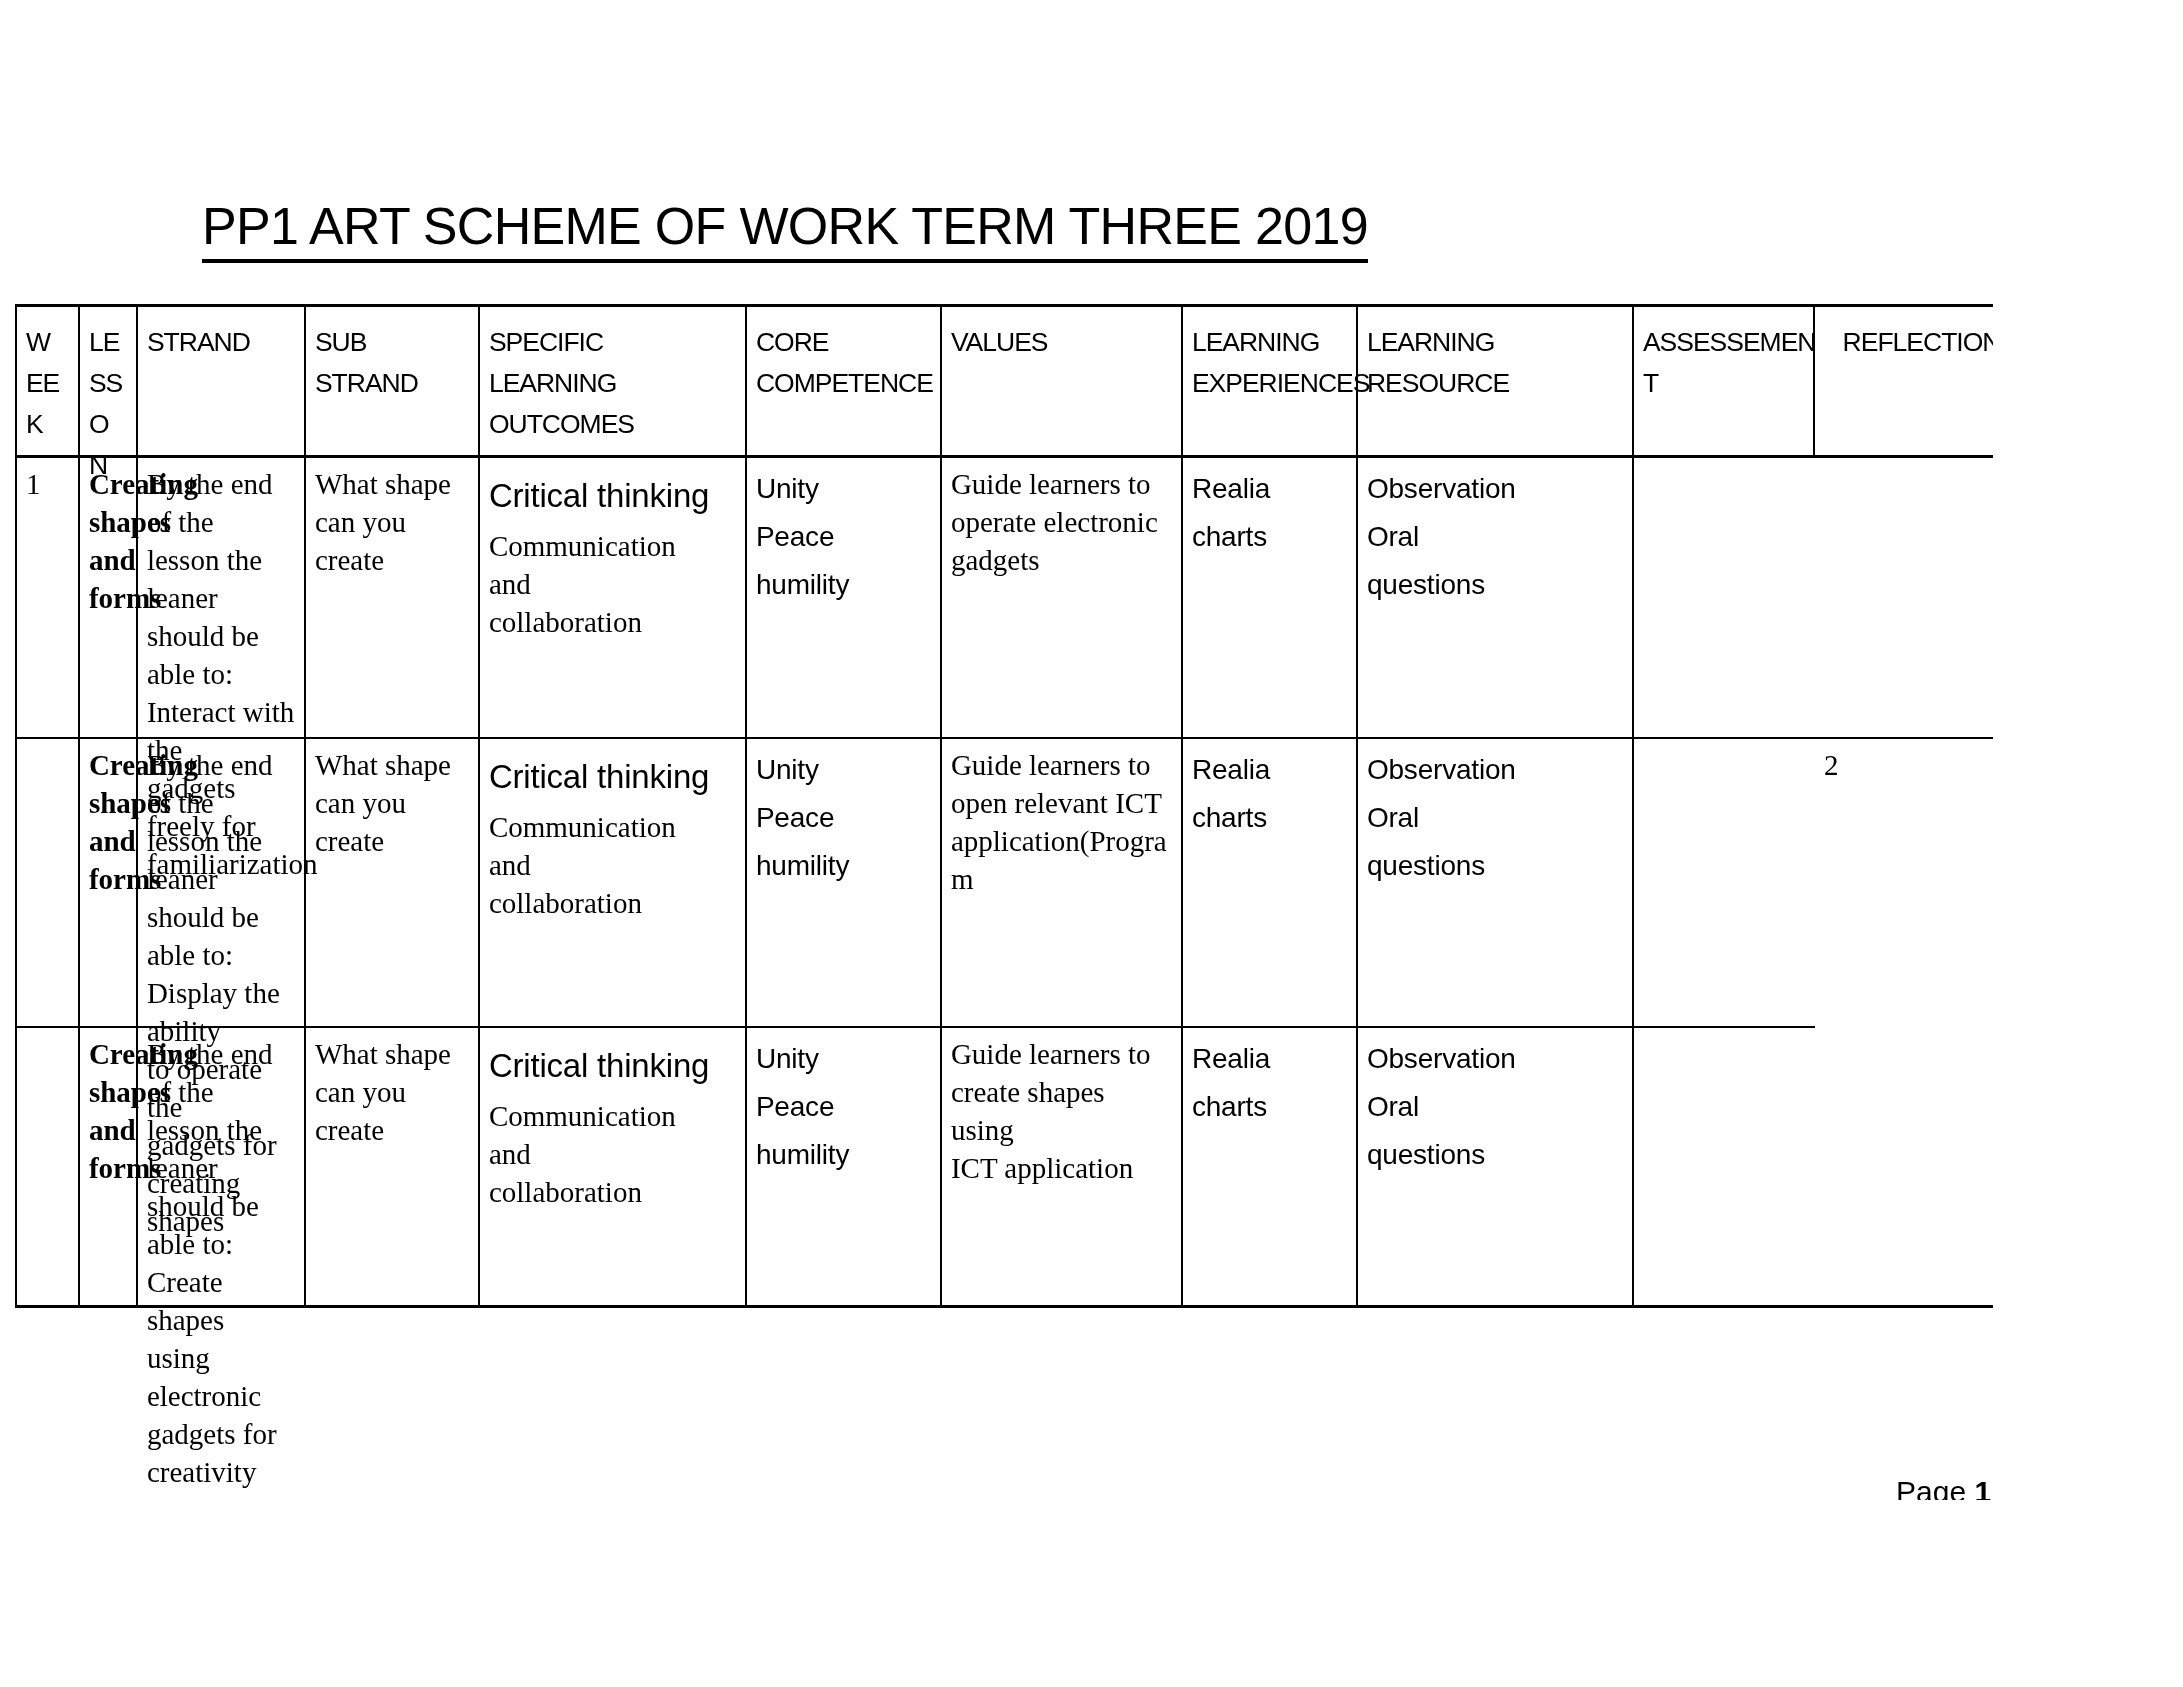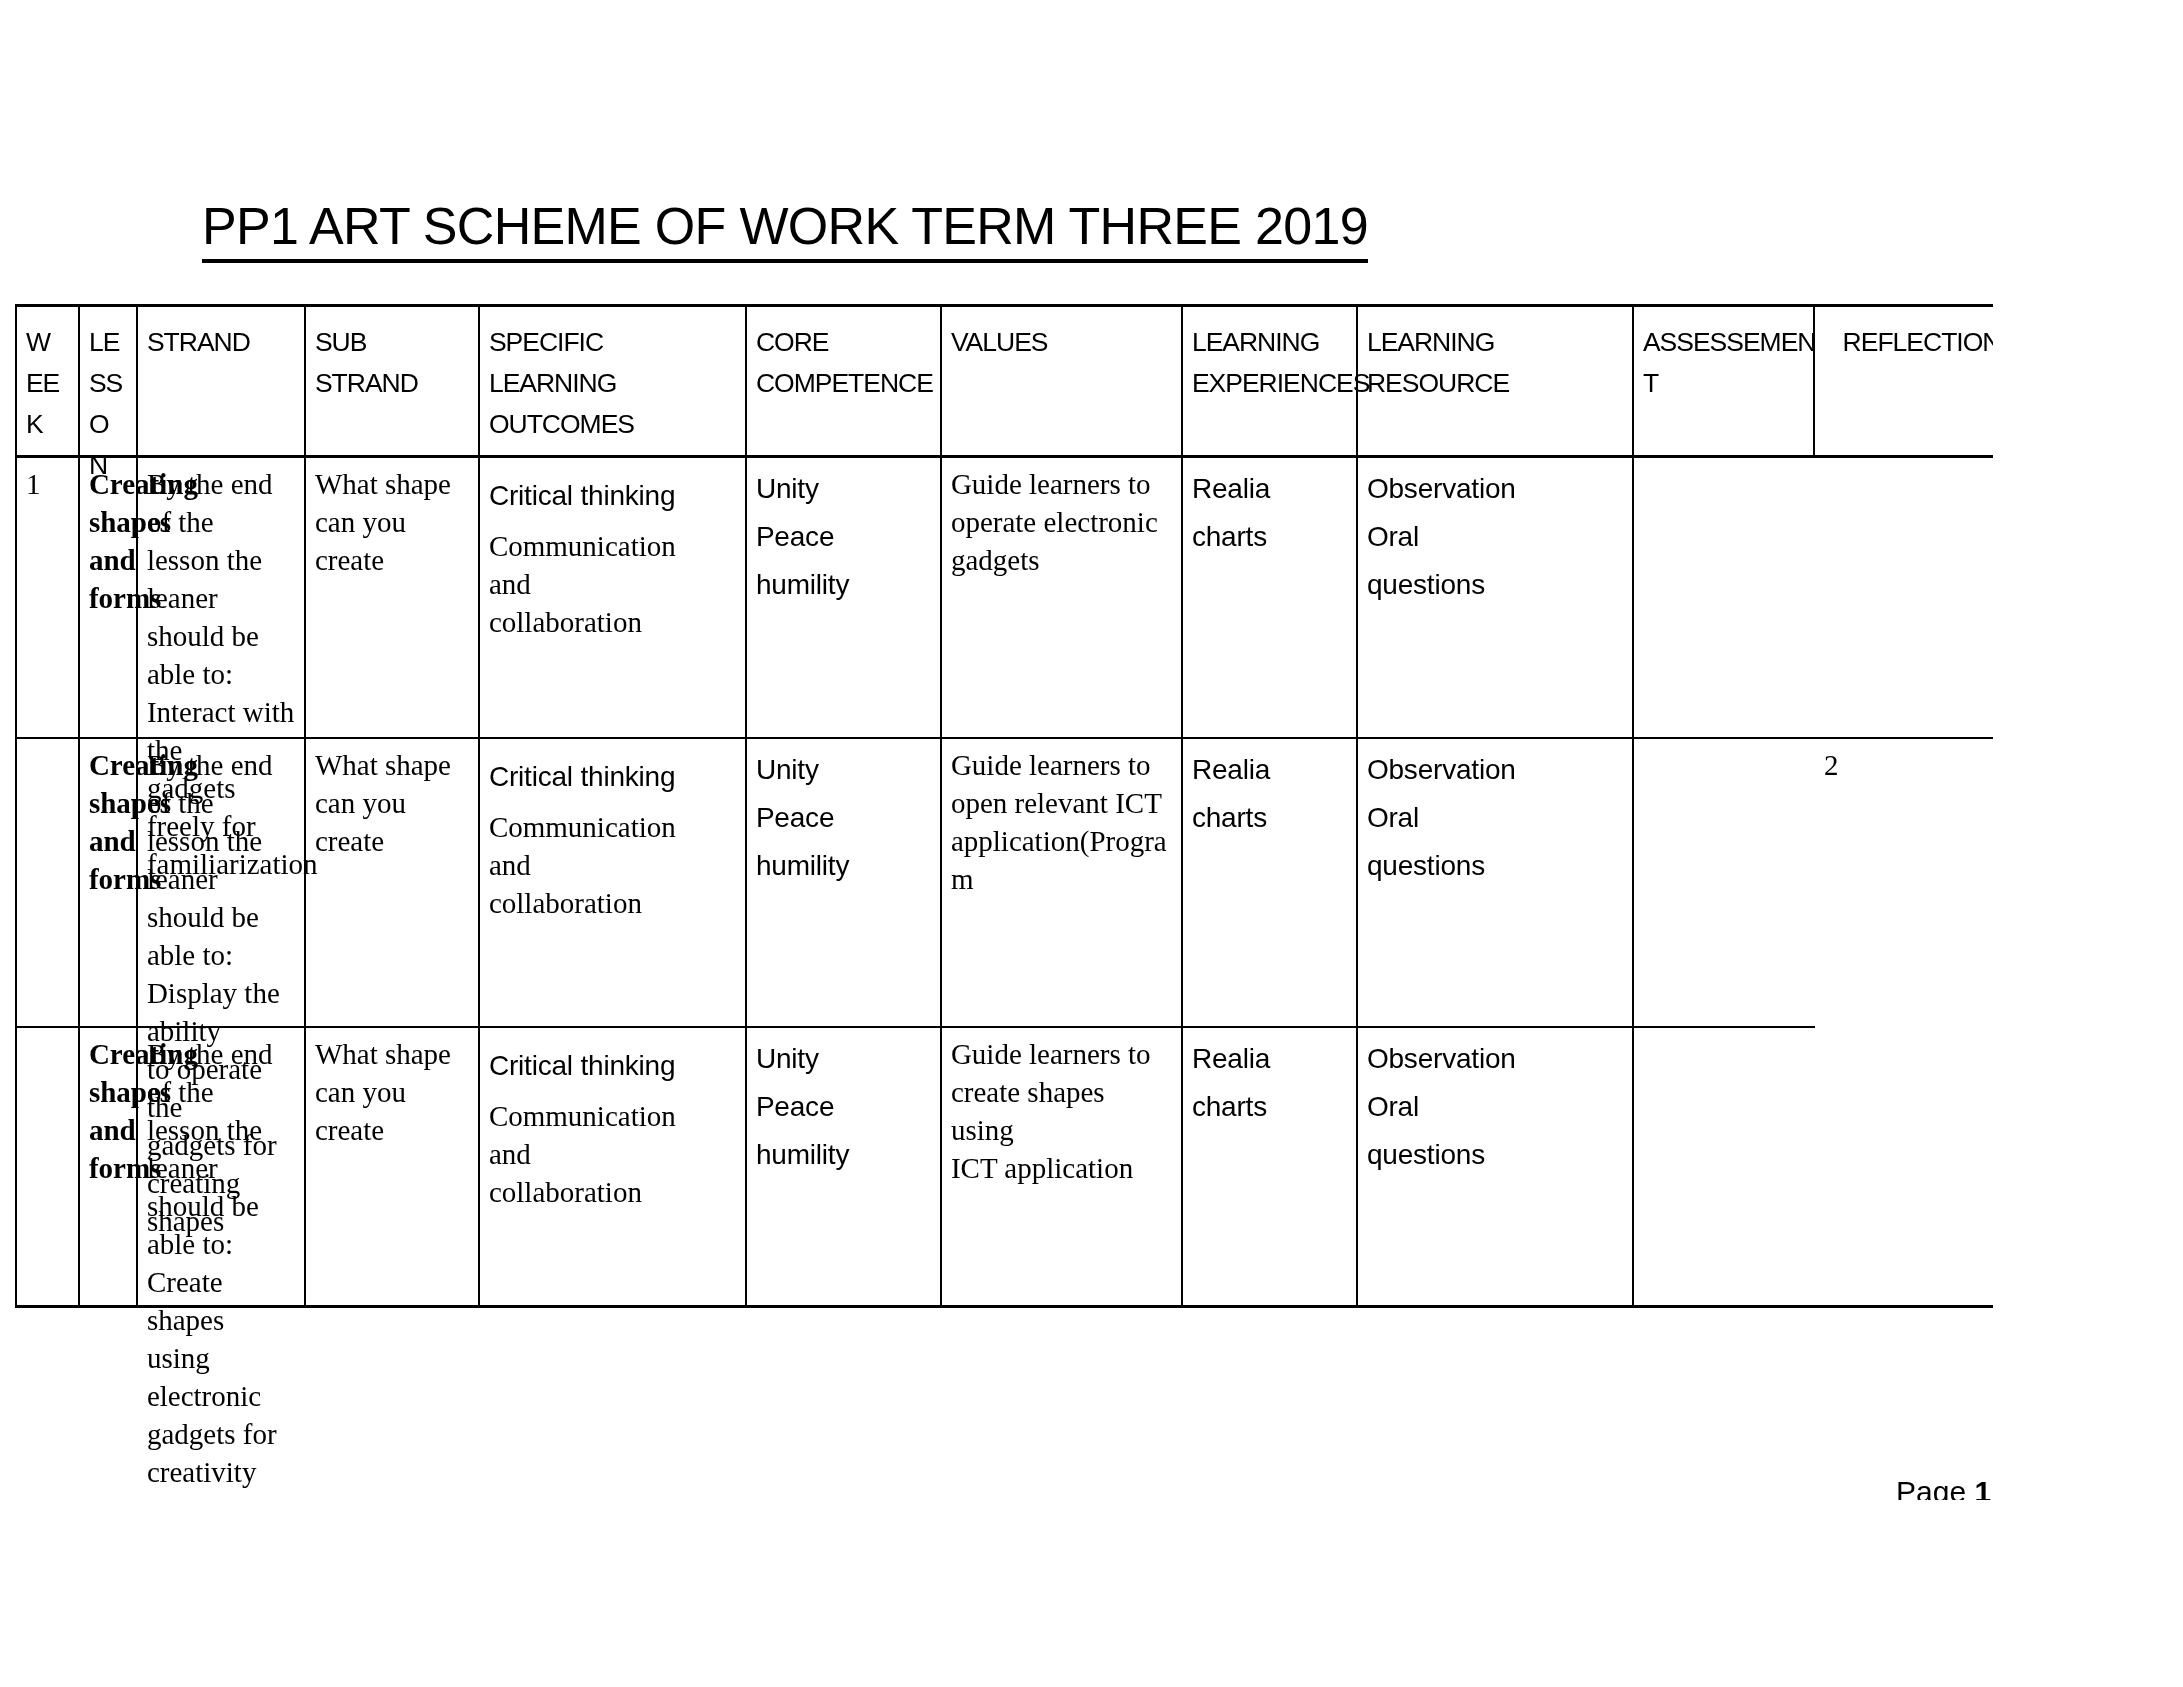--- a/index.html
+++ b/index.html
@@ -62,21 +62,21 @@
     line-height:38px;
   }
   .sans{
     font-family:"Liberation Sans",sans-serif;
     font-size:28px;
     line-height:48px;
     letter-spacing:-0.2px;
   }
   .mixed-line1{
     font-family:"Liberation Sans",sans-serif;
-    font-size:28px;
+    font-size:33px;
     line-height:40px;
     letter-spacing:-0.2px;
     white-space:pre-line;
   }
   .mixed-rest{
     font-family:Liberation Serif, serif;
     font-size:29px;
     line-height:38px;
     white-space:pre-line;
   }

